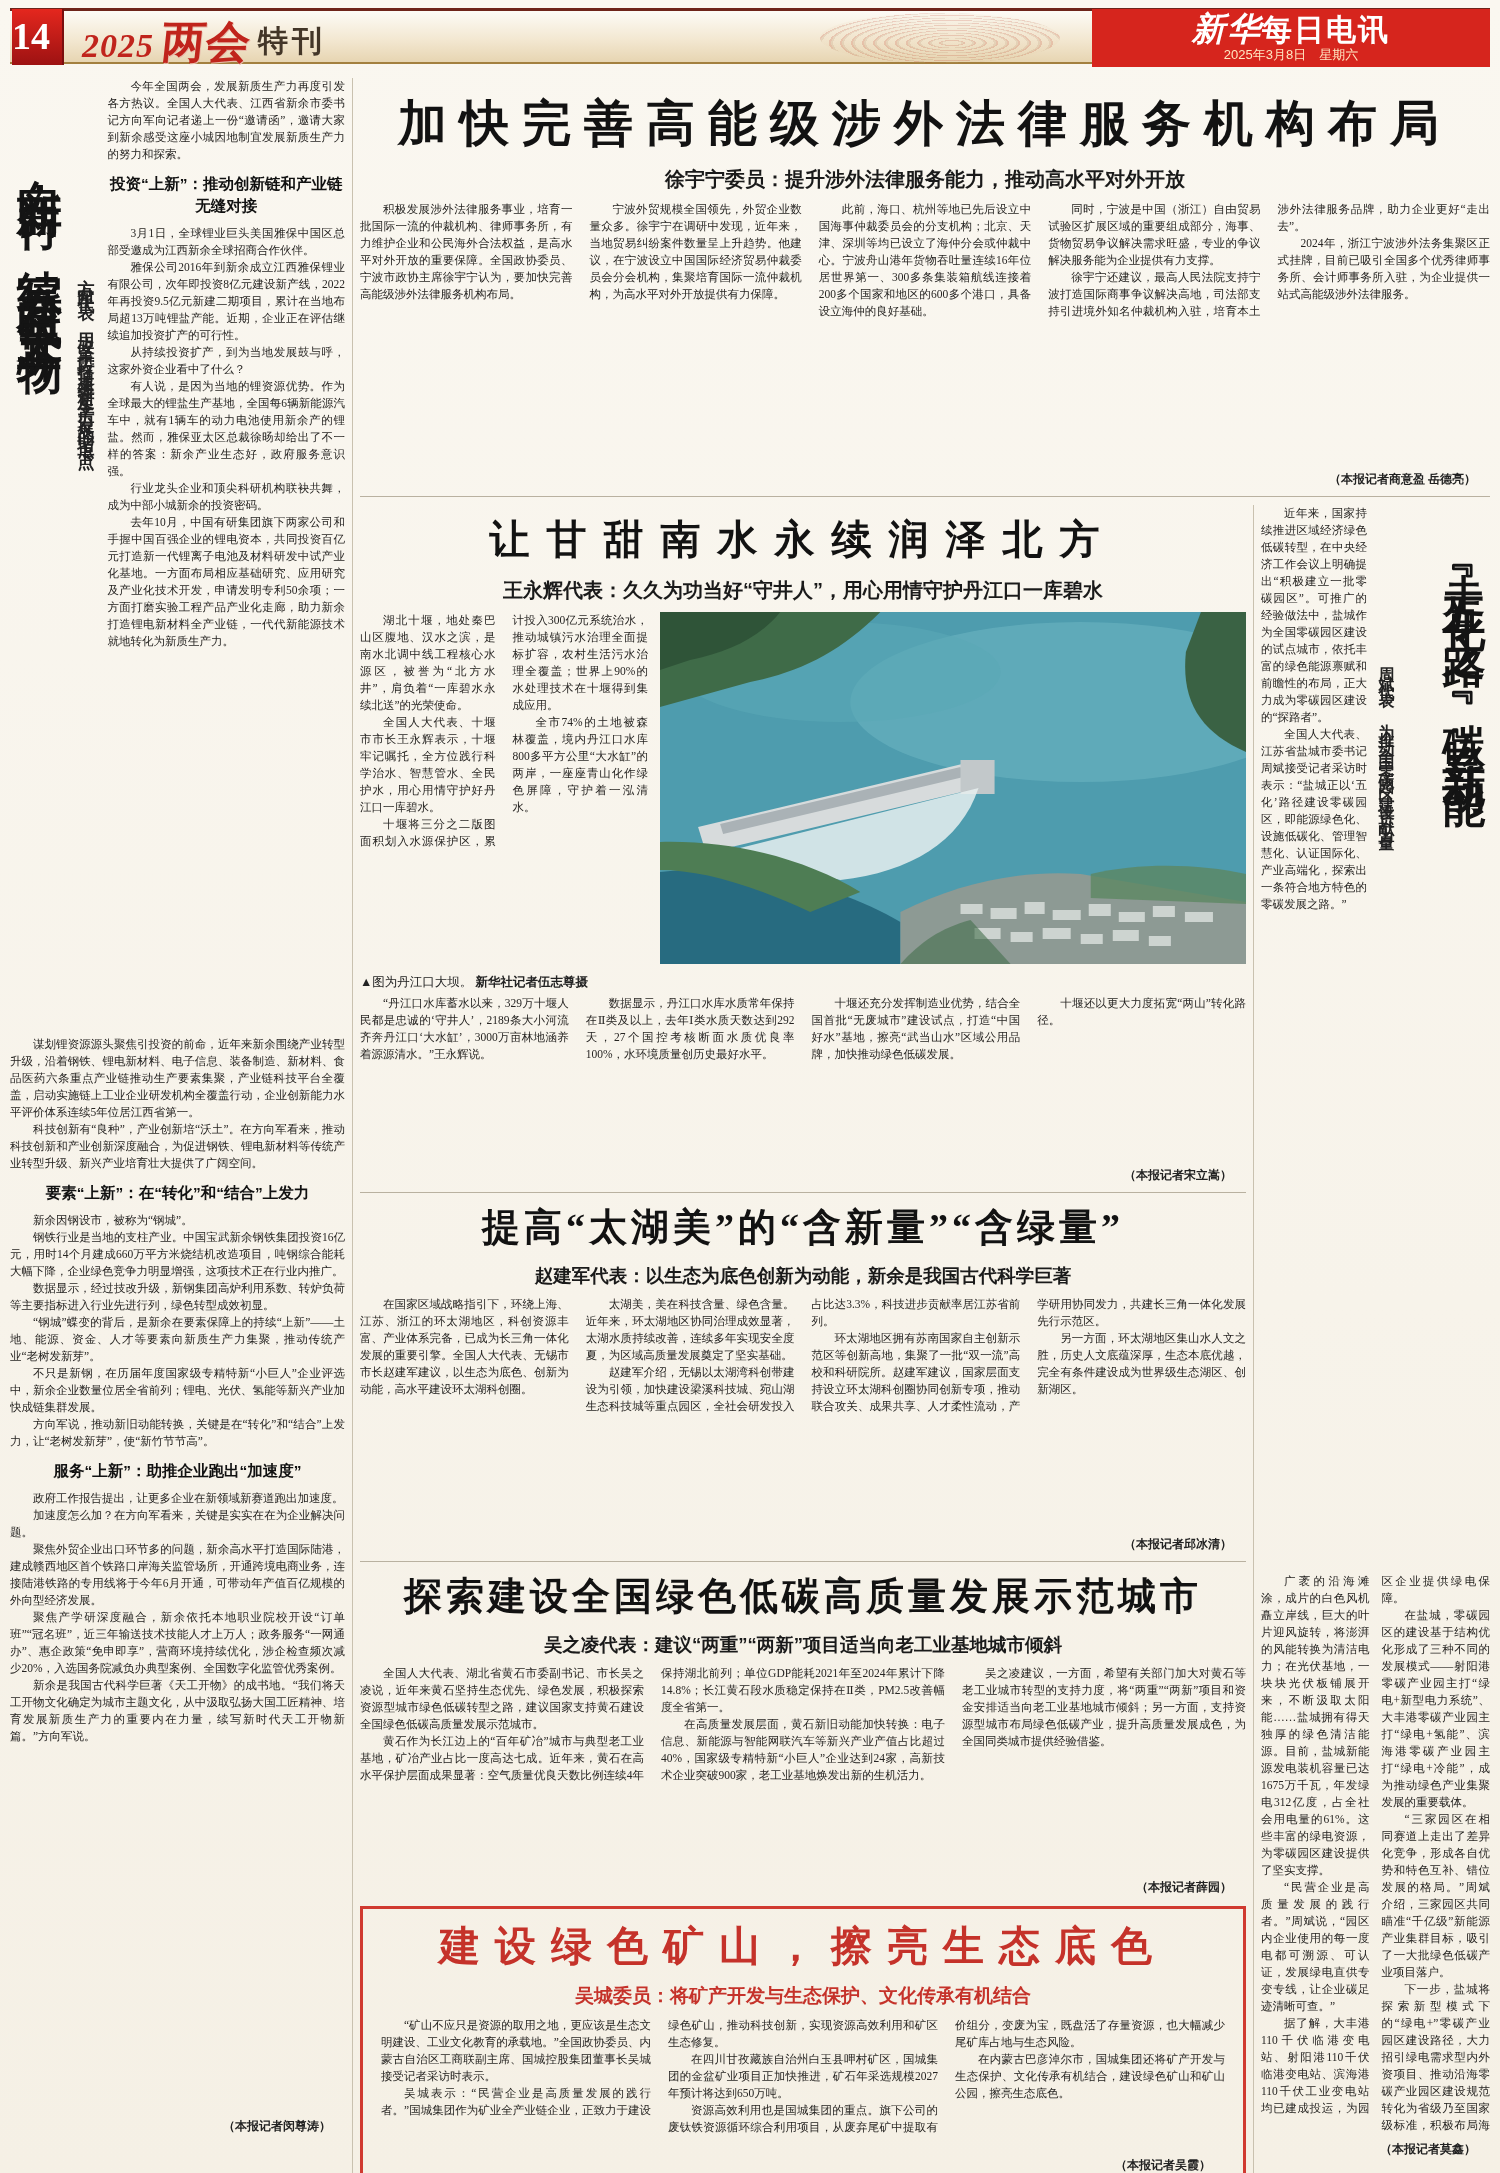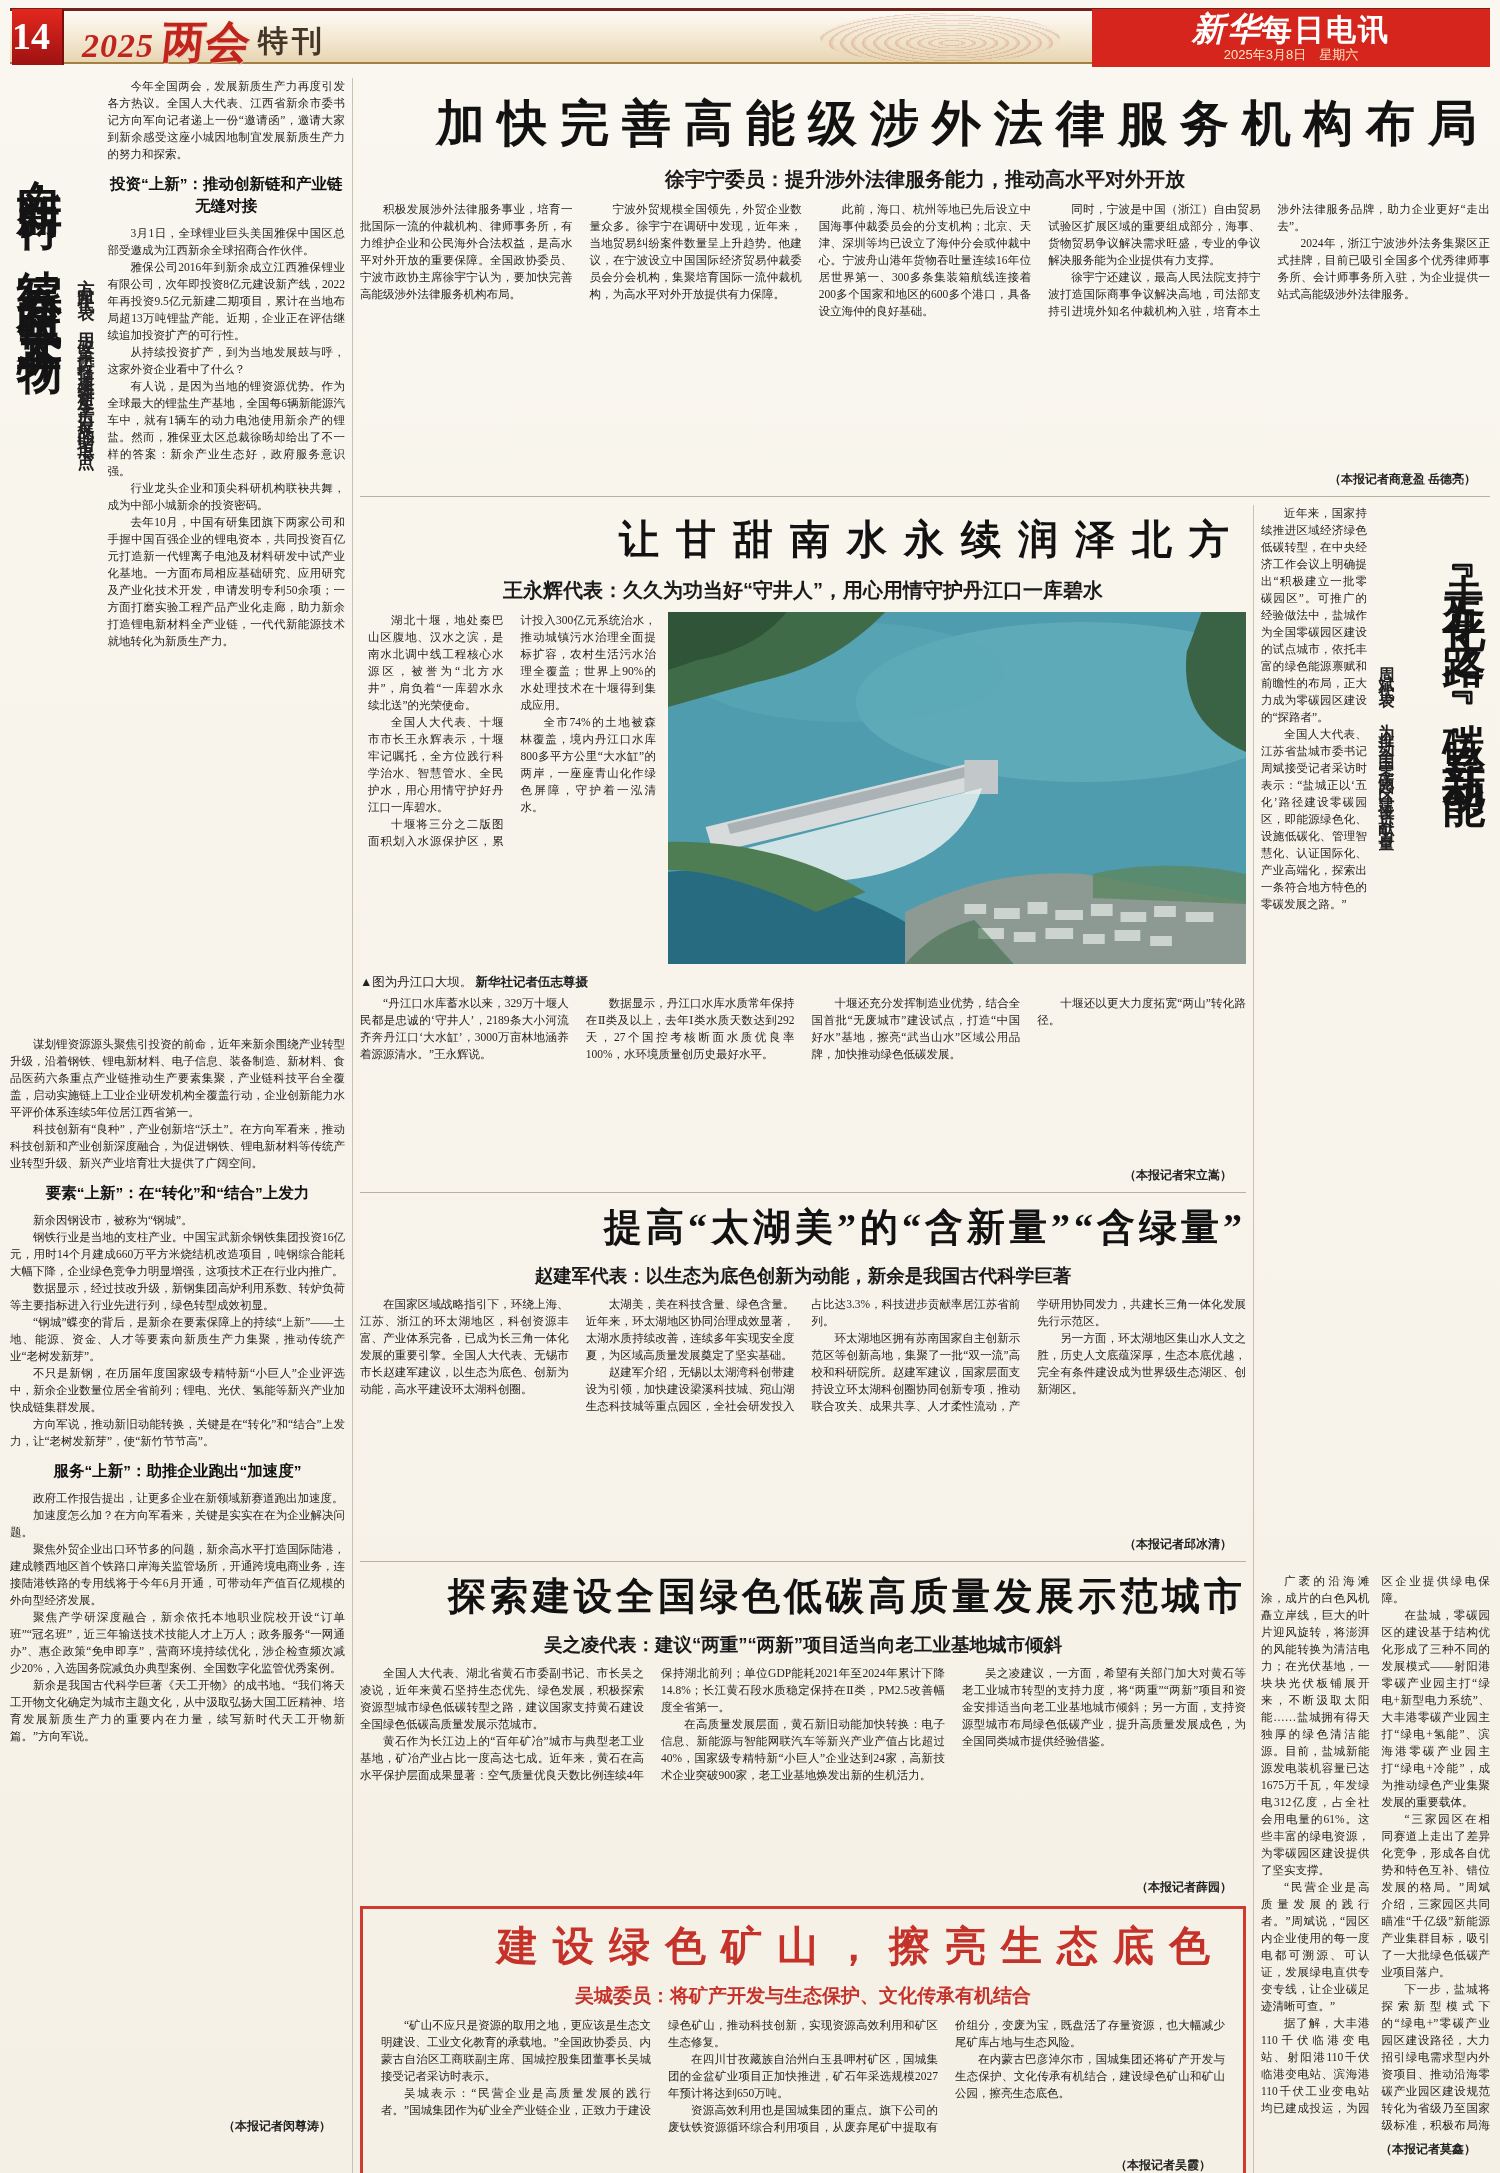--- a/index.html
+++ b/index.html
@@ -46,38 +46,38 @@
   .la-body1 { flex:1; overflow:hidden; }
   .la-body2 { margin-top:10px; height:1080px; overflow:hidden; }
 
   .para { font-size:11.5px; line-height:17px; text-align:justify; text-indent:2em; color:#262422; }
   .subhead { font-family:"Liberation Sans",sans-serif; font-size:15.5px; font-weight:bold;
              text-align:center; margin:10px 0 8px 0; color:#111; line-height:22px; }
   .byline { text-align:right; font-weight:bold; font-size:12px; padding:2px 14px 0 0; color:#222; }
 
   
   .main-area { flex:1; display:flex; flex-direction:column; }
-  .headline { text-align:right; font-weight:bold; color:#121212; }
+  .headline { text-align:center; font-weight:bold; color:#121212; }
   .hl-xl { font-size:49px; letter-spacing:13px; line-height:64px; margin-top:14px; }
   .hl-lg { font-size:40px; letter-spacing:17px; line-height:54px; margin-top:8px; }
   .hl-md { font-size:38px; letter-spacing:4px; line-height:52px; margin-top:8px; }
   .subtitle { text-align:center; font-family:"Liberation Sans",sans-serif; font-weight:bold;
               font-size:20px; margin:10px 0 8px 0; color:#1a1a1a; }
   .cols { column-gap:17px; overflow:hidden; }
   .cols-5 { column-count:5; height:268px; }
   .cols-4 { column-count:4; }
   .cols-3 { column-count:3; }
   .cols-2 { column-count:2; }
   .sep { border:none; border-top:1px solid #b9b1a0; margin:8px 0; }
 
   .lower { display:flex; flex:1; }
   .center-col { width:886px; flex:none; }
 
   
-  .water-row { display:flex; margin-top:4px;margin-left:8px; }
+  .water-row { display:flex; margin-top:4px; }
   .water-left { width:288px; height:356px; }
   .photo-wrap { flex:1; margin-left:12px; }
   .photo-wrap svg { display:block; width:100%; height:352px; }
   .caption { text-align:left; font-size:12.5px; margin:6px 0 4px 0; color:#222; }
   .caption .credit { font-weight:bold; font-family:"Liberation Sans",sans-serif; }
 
   
   .red-box { border:3px solid #d03a30; padding:10px 18px 8px 18px; margin-top:10px; }
   .red-box .headline { color:#c5322a; font-size:41px; letter-spacing:15px; line-height:54px; }
   .red-box .subtitle { color:#c5322a; font-size:19px; }

